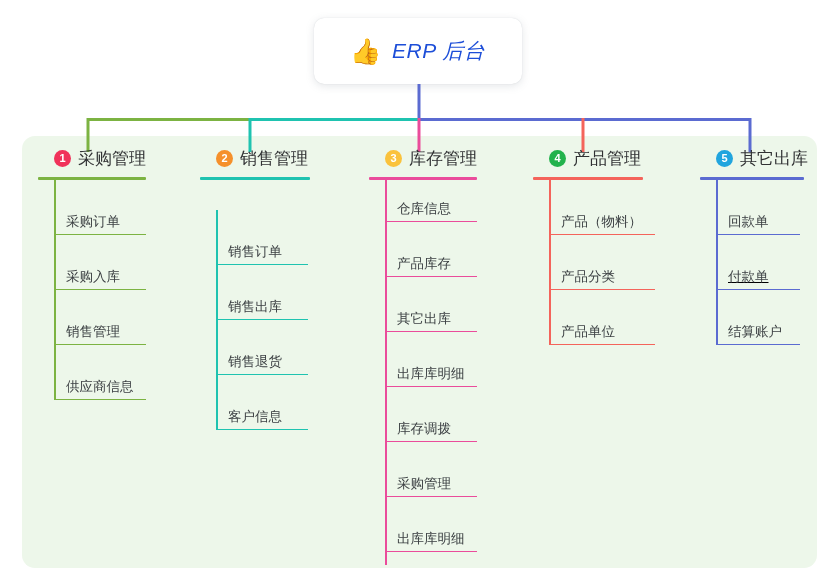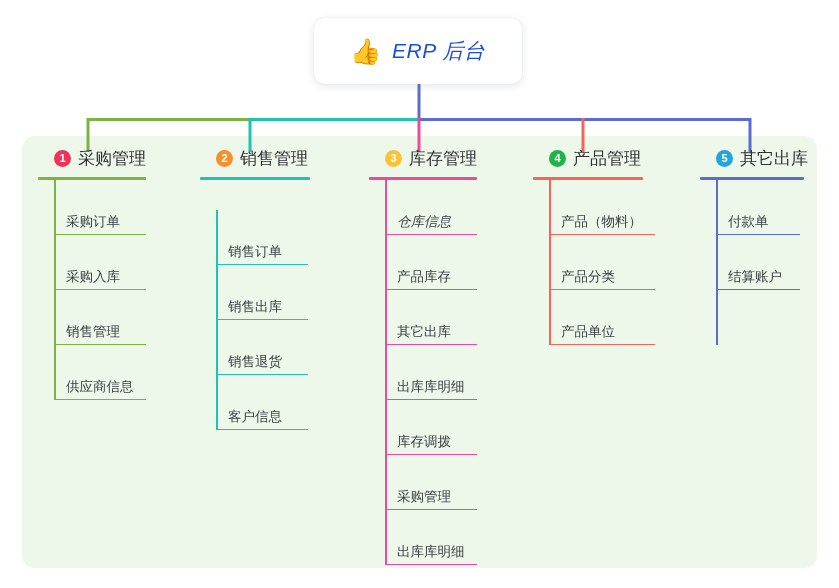--- a/index.html
+++ b/index.html
@@ -220,21 +220,21 @@
   </div>
 
   <div class="column" id="col2" style="left:369px;width:146px;">
     <div class="col-head">
       <span class="badge" style="background: rgb(250, 194, 60);">3</span>
       <span class="head-label">库存管理</span>
     </div>
     <div class="head-rule" style="background: rgb(234, 76, 155); width: 108px; margin-left: 0px;"></div>
     <div class="leaves" style="height: 385px;">
         <div class="leaf-spine" style="background: rgb(234, 76, 155); height: 385px;"></div>
-        <div class="leaf" style="height: 55px; font-style: italic;">
+        <div class="leaf" style="height: 42px;">
           <span class="leaf-label">仓库信息</span>
           <div class="leaf-rule" style="background: rgb(234, 76, 155); width: 92px;"></div>
         </div>
         <div class="leaf" style="height: 55px;">
           <span class="leaf-label">产品库存</span>
           <div class="leaf-rule" style="background: rgb(234, 76, 155); width: 92px;"></div>
         </div>
         <div class="leaf" style="height: 55px;">
           <span class="leaf-label">其它出库</span>
           <div class="leaf-rule" style="background: rgb(234, 76, 155); width: 92px;"></div>
@@ -283,20 +283,24 @@
 
   <div class="column" id="col4" style="left:700px;width:118px;">
     <div class="col-head">
       <span class="badge" style="background: rgb(33, 165, 222);">5</span>
       <span class="head-label">其它出库</span>
     </div>
     <div class="head-rule" style="background: rgb(91, 107, 209); width: 104px; margin-left: 0px;"></div>
     <div class="leaves" style="height: 165px;">
         <div class="leaf-spine" style="background: rgb(91, 107, 209); height: 165px;"></div>
         <div class="leaf" style="height: 55px;">
+          <span class="leaf-label">回款单</span>
+          <div class="leaf-rule" style="background: rgb(91, 107, 209); width: 84px;"></div>
+        </div>
+        <div class="leaf" style="height: 55px; text-decoration: underline;">
           <span class="leaf-label">付款单</span>
           <div class="leaf-rule" style="background: rgb(91, 107, 209); width: 84px;"></div>
         </div>
         <div class="leaf" style="height: 55px; text-align: center;">
           <span class="leaf-label">结算账户</span>
           <div class="leaf-rule" style="background: rgb(91, 107, 209); width: 84px;"></div>
         </div>
       </div>
   </div>
 

